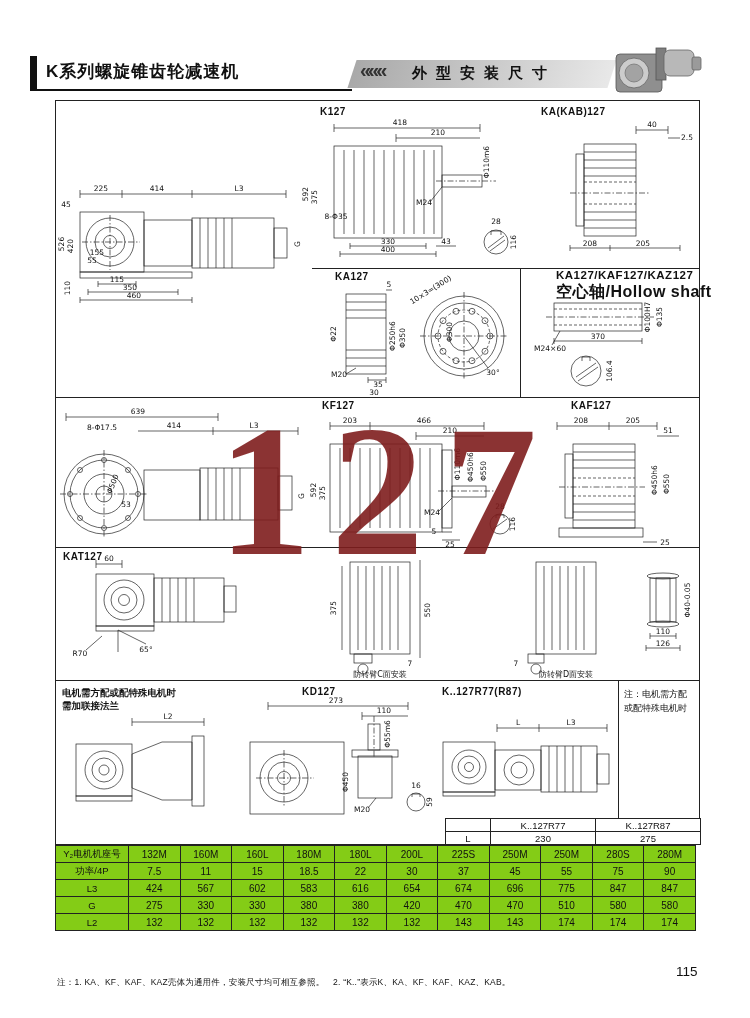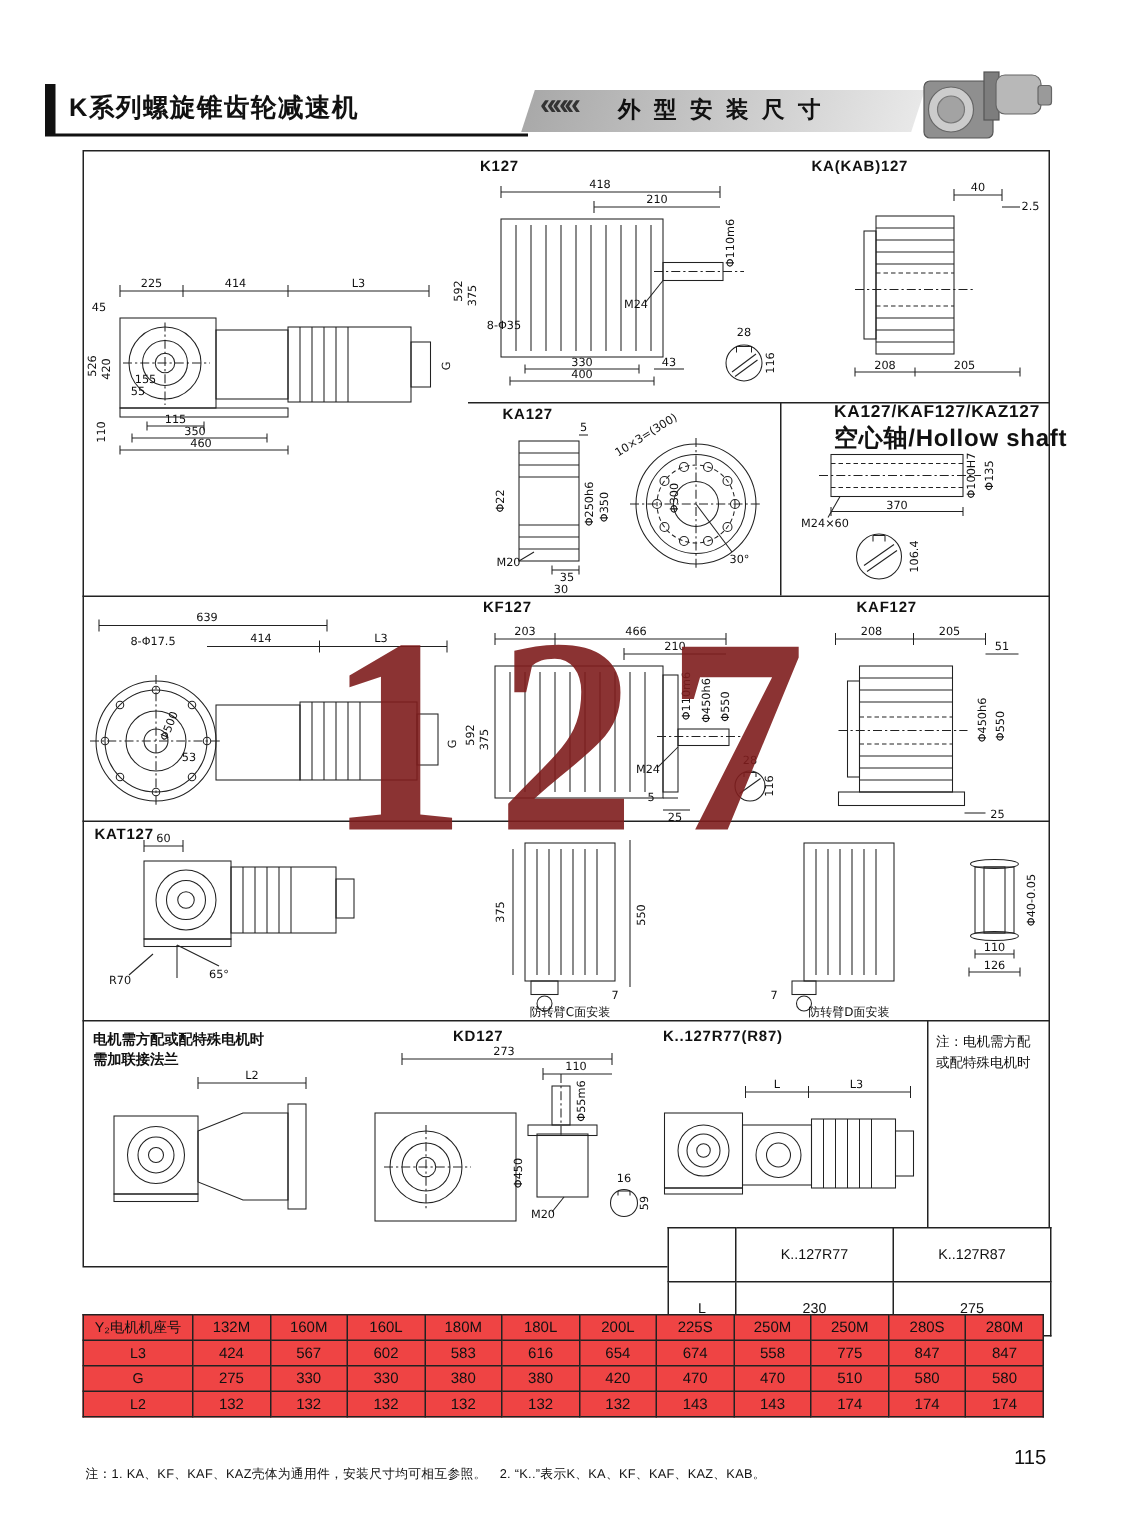--- a/index.html
+++ b/index.html
@@ -8,22 +8,22 @@
   .abs{position:absolute}
   .dtitle{position:absolute;font-weight:bold;font-size:10px;letter-spacing:.5px}
   svg.dw{position:absolute;overflow:visible}
   svg.dw line,svg.dw rect,svg.dw circle,svg.dw path,svg.dw polygon,svg.dw ellipse{stroke:#222;stroke-width:.7;fill:none}
   svg.dw text{font-family:"DejaVu Sans",sans-serif;font-size:7.5px;fill:#111;stroke:none;text-anchor:middle}
   .watermark{position:absolute;left:218px;top:398px;font-size:186px;font-weight:bold;
     font-family:"Liberation Serif","DejaVu Serif",serif;color:#7f1d1d;opacity:.9;
     letter-spacing:20px;line-height:1;z-index:40}
   table{border-collapse:collapse}
   .subtable{position:absolute;left:445px;top:818px;z-index:45;background:#fff}
-  .subtable td{border:1px solid #222;font-size:9.5px;text-align:center;height:13px;padding:12px 2px}
-  .maintable{position:absolute;left:55px;top:876px;width:641px;table-layout:fixed;z-index:45;background:#ef4444}
+  .subtable td{border:1px solid #222;font-size:9.5px;text-align:center;height:13px;padding:0 2px}
+  .maintable{position:absolute;left:55px;top:845px;width:641px;table-layout:fixed;z-index:45;background:#84cc16}
   .maintable td{border:1px solid #222;font-size:10px;text-align:center;height:17px;padding:0}
   .maintable td.rowlabel{font-size:9.5px}
   .footnote{position:absolute;left:57px;top:977px;font-size:8.5px;letter-spacing:.2px}
   .pagenum{position:absolute;left:676px;top:964px;font-size:13.5px}
   .band{position:absolute;left:352px;top:60px;width:260px;height:28px;
     background:linear-gradient(90deg,#a9a9a9,#e8e8e8);transform:skewX(-18deg)}
   .note-col{position:absolute;left:624px;top:688px;width:70px;font-size:9px;line-height:1.5}
 </style>
 </head>
 <body>
@@ -525,29 +525,43 @@
         <td>180M</td>
         <td>180L</td>
         <td>200L</td>
         <td>225S</td>
         <td>250M</td>
         <td>250M</td>
         <td>280S</td>
         <td>280M</td>
       </tr>
       <tr>
+        <td class="rowlabel">功率/4P</td>
+        <td>7.5</td>
+        <td>11</td>
+        <td>15</td>
+        <td>18.5</td>
+        <td>22</td>
+        <td>30</td>
+        <td>37</td>
+        <td>45</td>
+        <td>55</td>
+        <td>75</td>
+        <td>90</td>
+      </tr>
+      <tr>
         <td class="rowlabel">L3</td>
         <td>424</td>
         <td>567</td>
         <td>602</td>
         <td>583</td>
         <td>616</td>
         <td>654</td>
         <td>674</td>
-        <td>558</td>
+        <td>696</td>
         <td>775</td>
         <td>847</td>
         <td>847</td>
       </tr>
       <tr>
         <td class="rowlabel">G</td>
         <td>275</td>
         <td>330</td>
         <td>330</td>
         <td>380</td>

